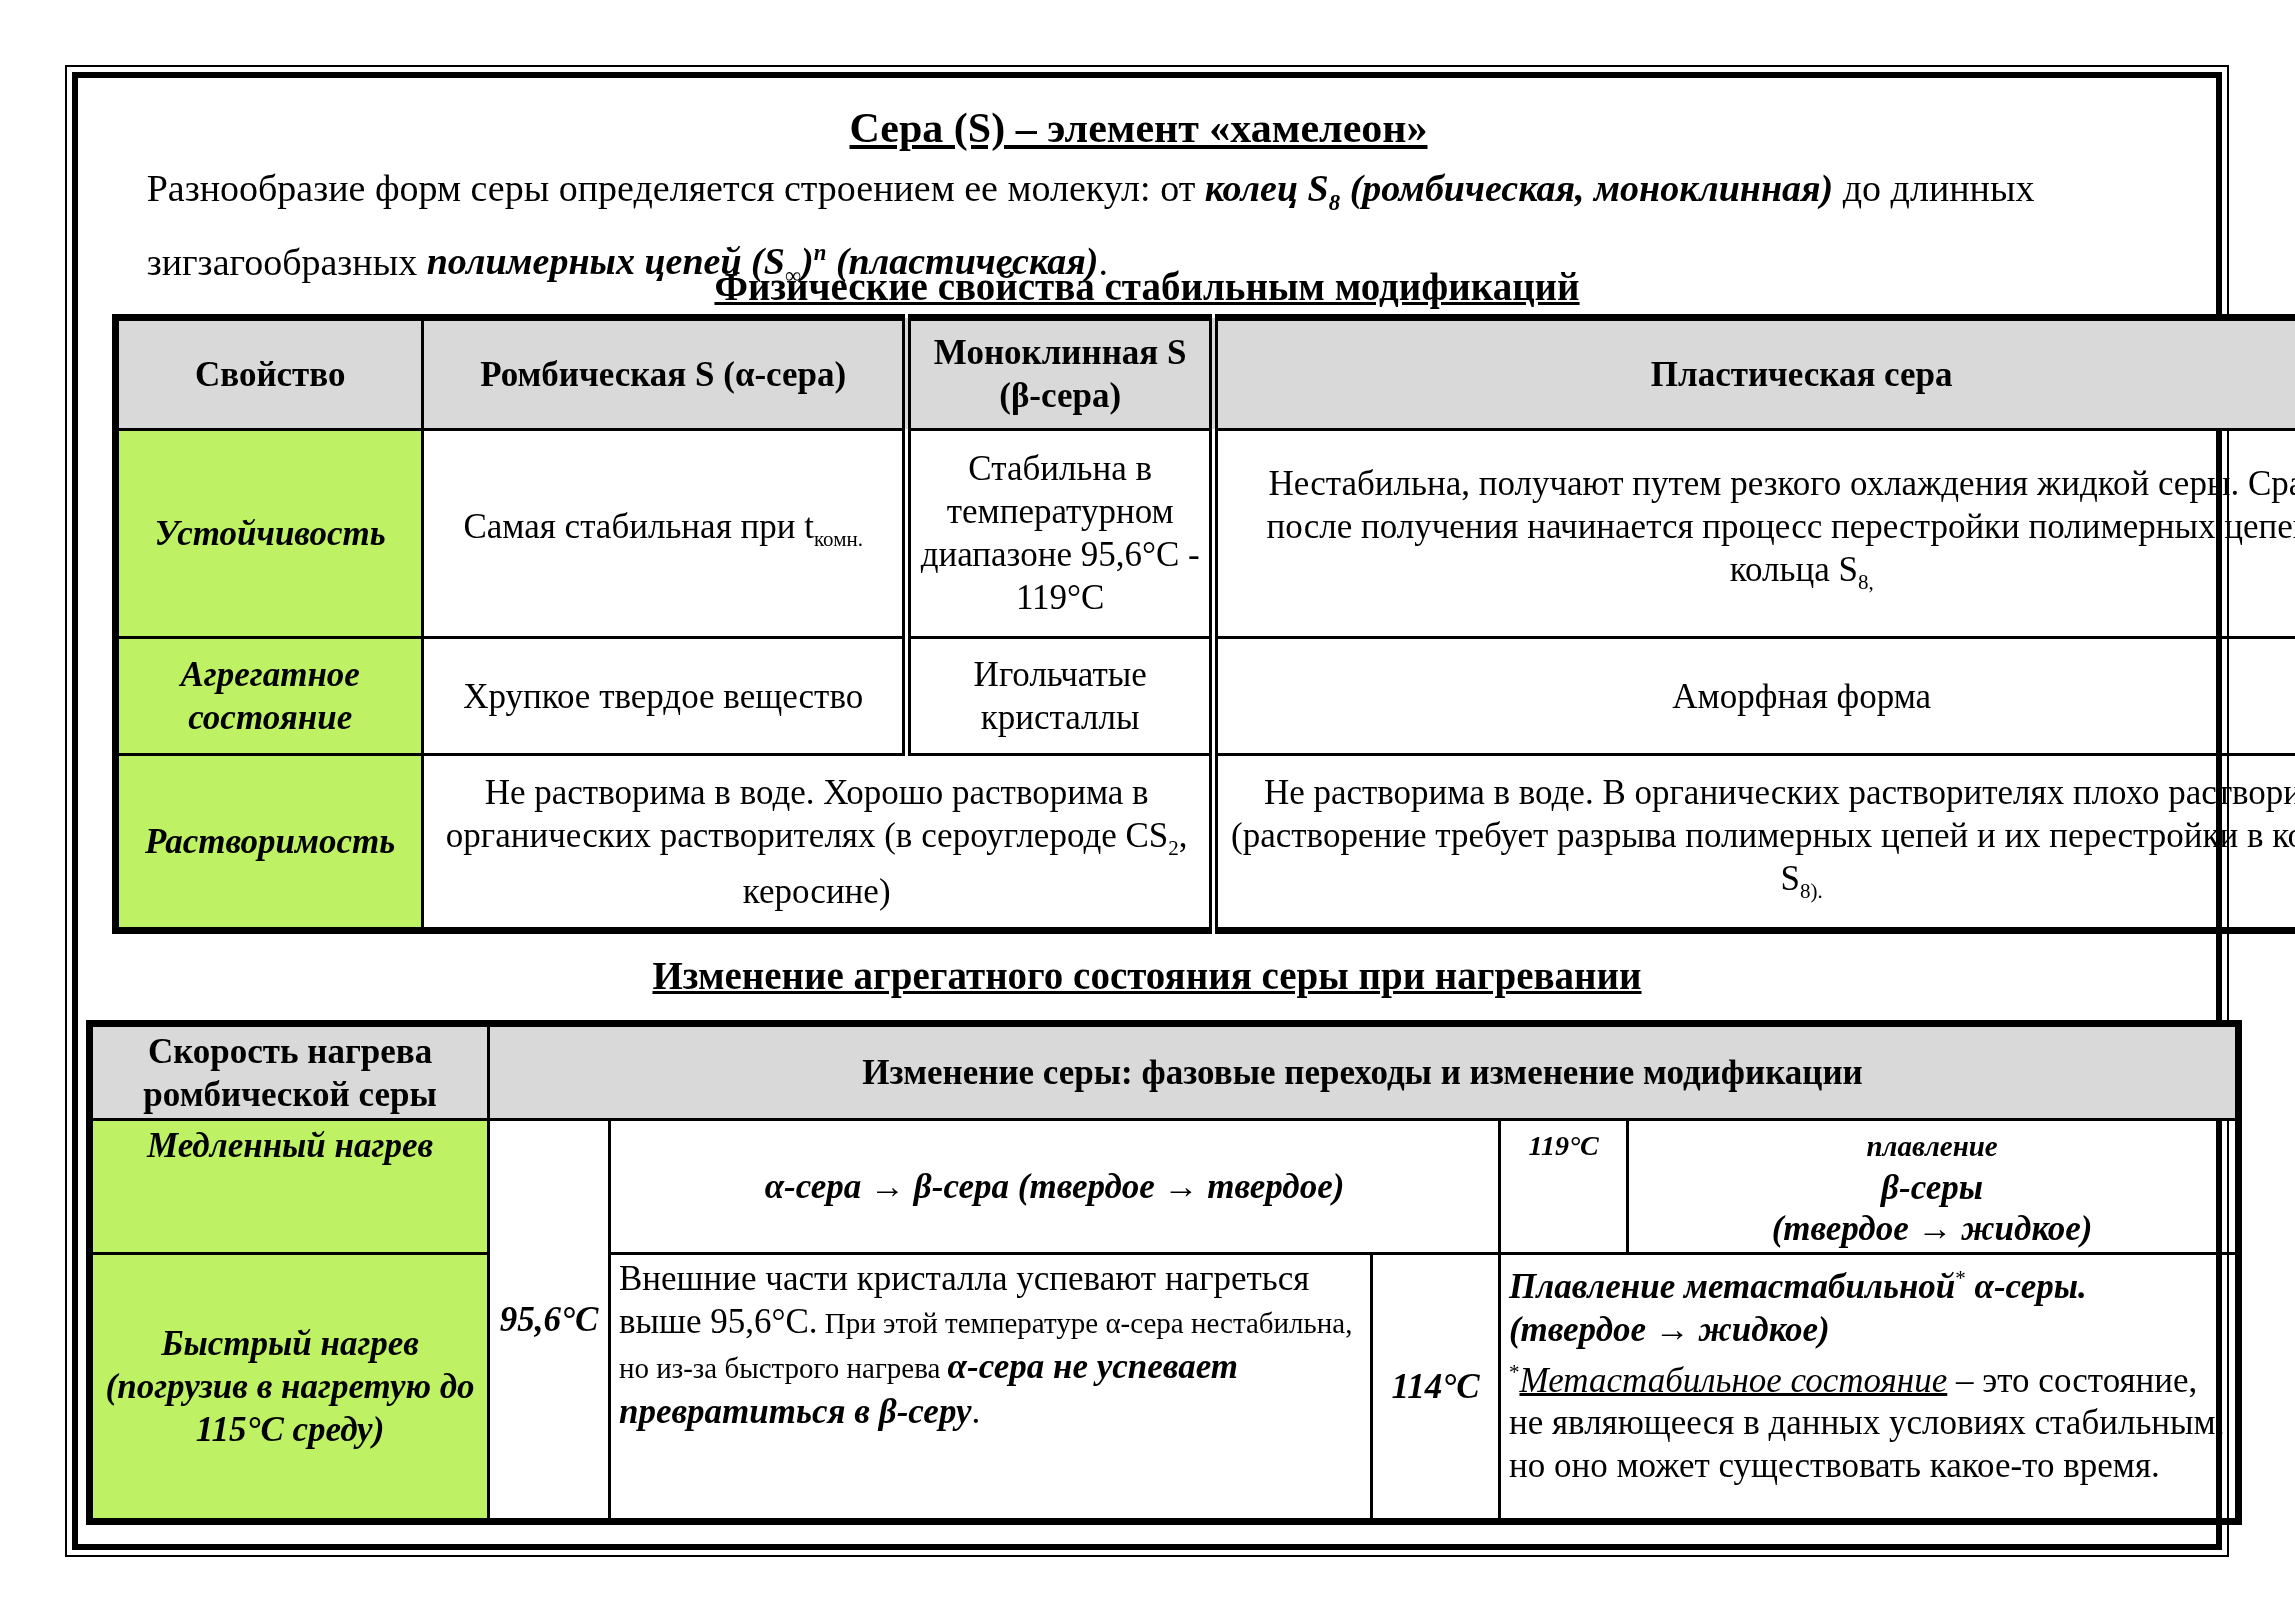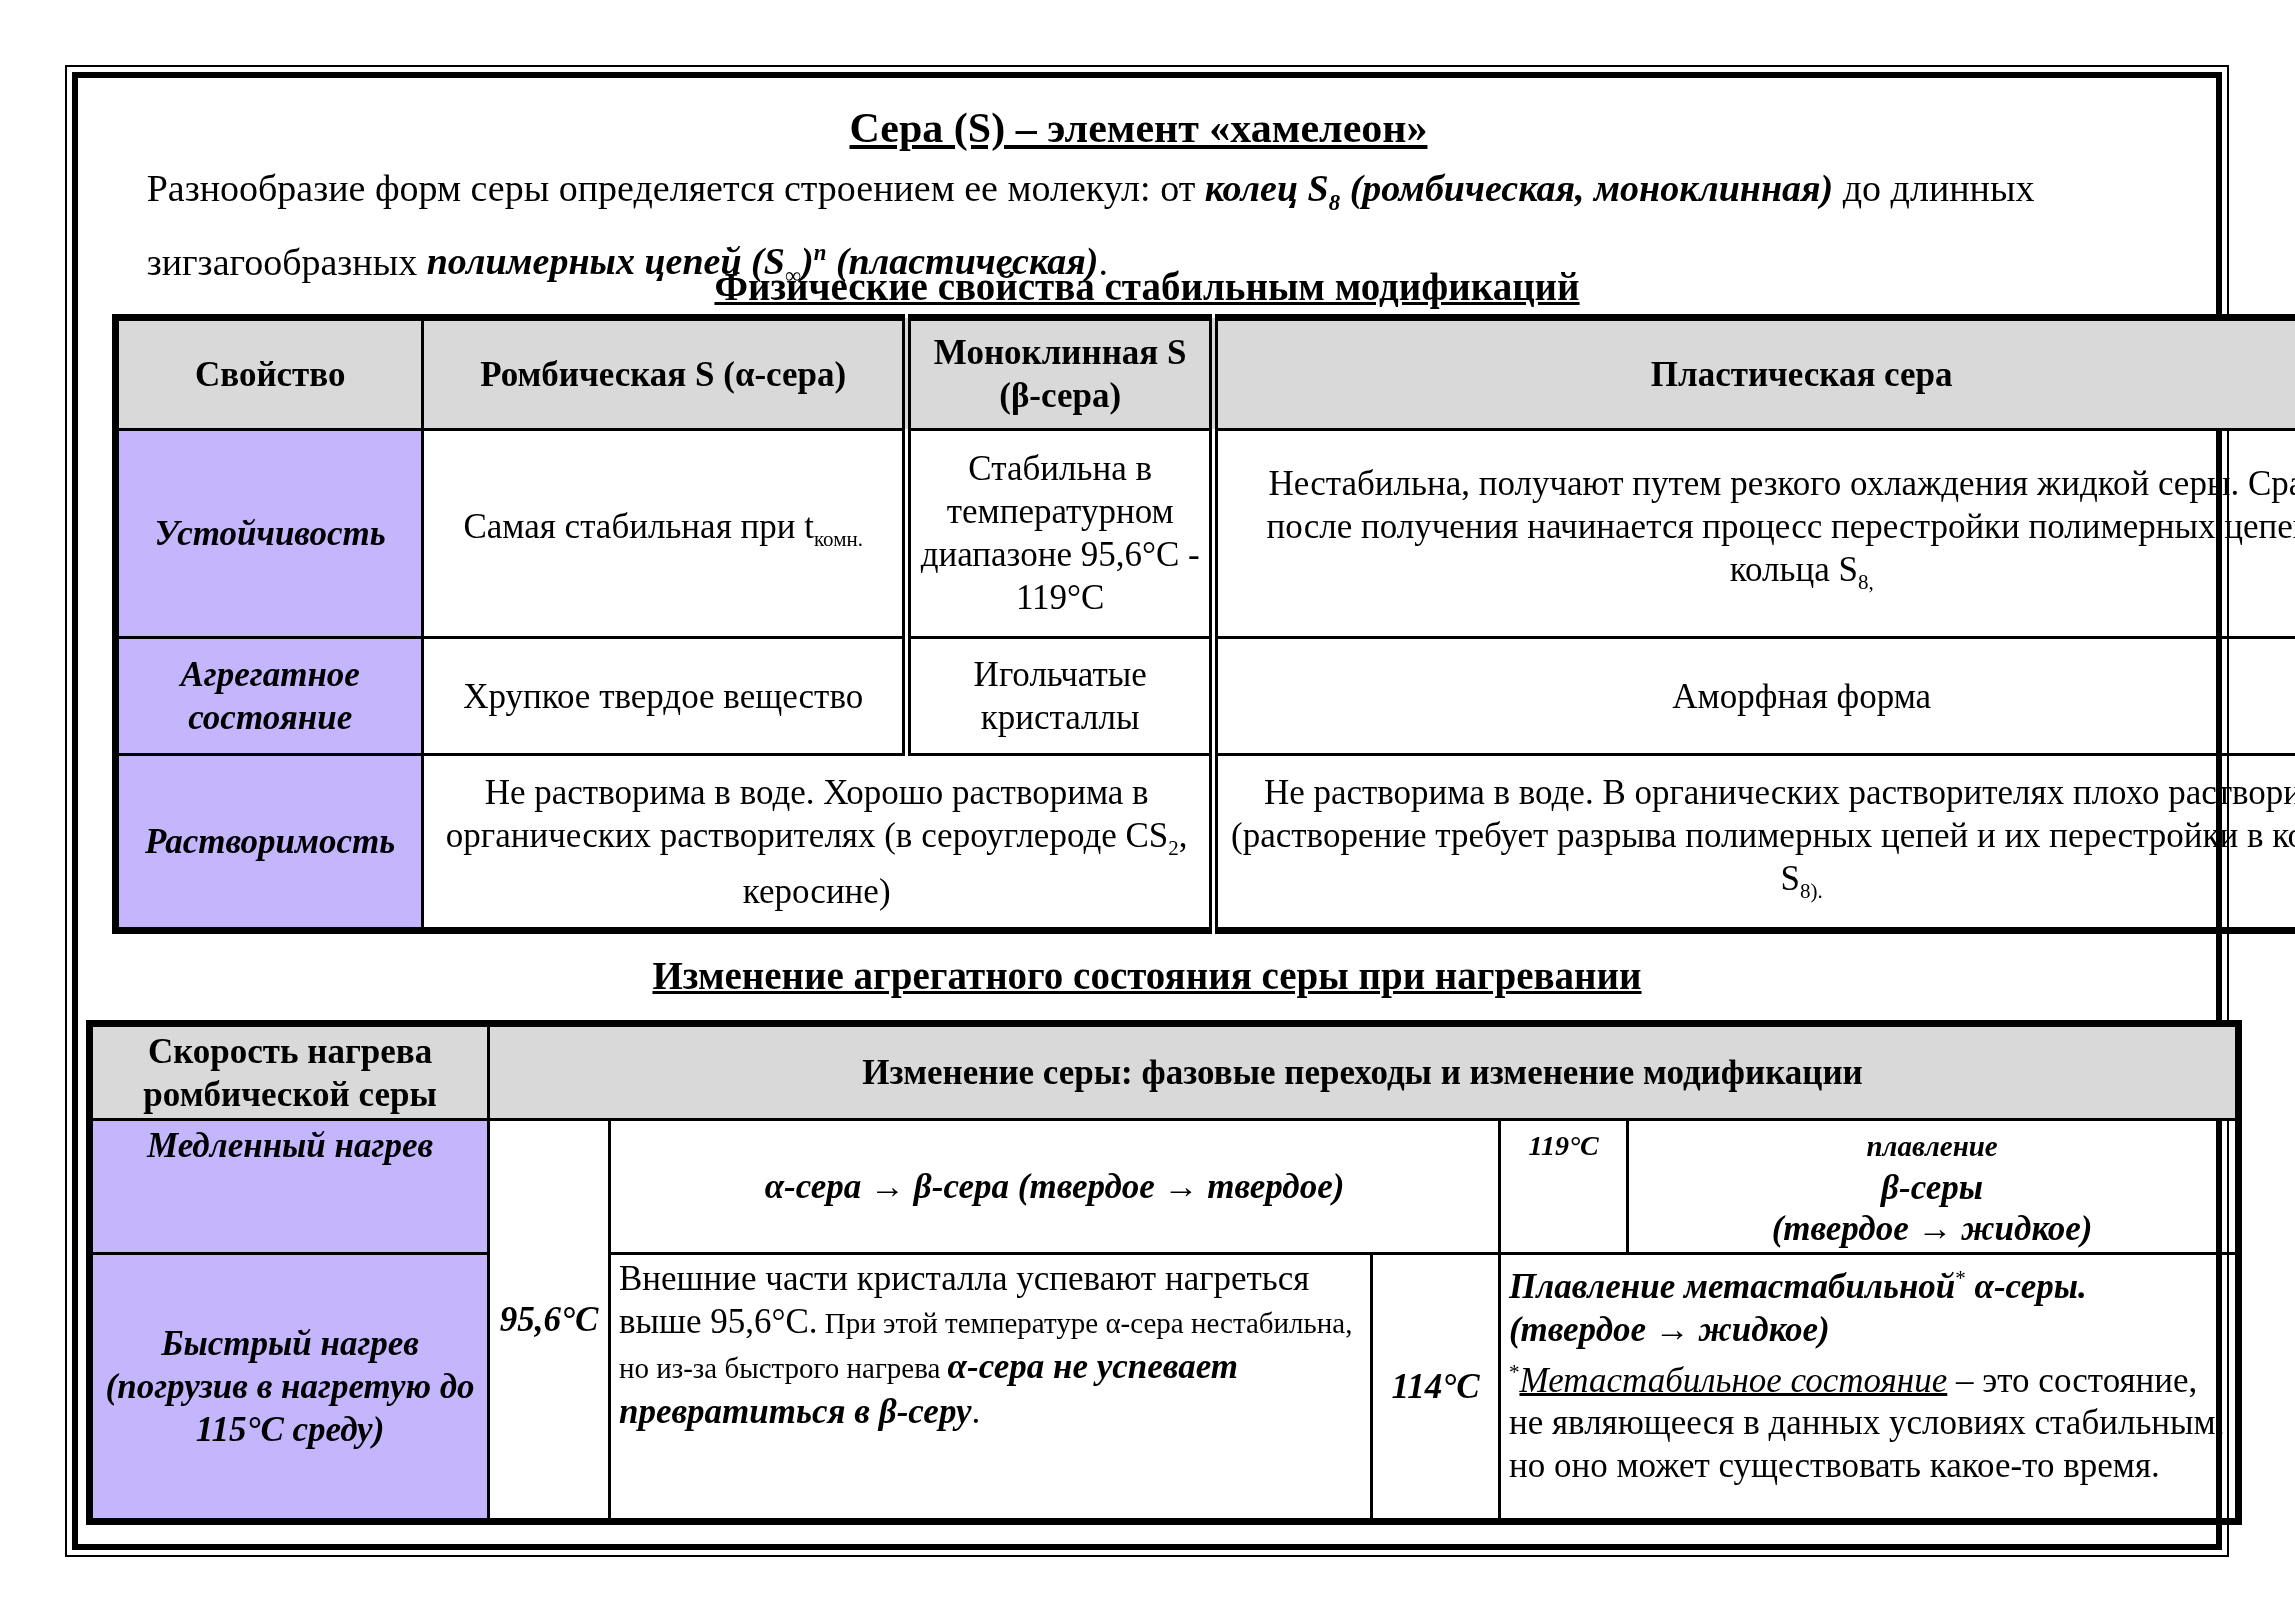--- a/index.html
+++ b/index.html
@@ -6,21 +6,21 @@
   body{width:2295px;height:1623px;position:relative;font-family:"Liberation Serif","DejaVu Serif",serif;color:#000;}
   .frame{position:absolute;left:65px;top:65px;width:2164px;height:1492px;border:2px solid #000;box-sizing:border-box;}
   .frame-inner{position:absolute;left:5.2px;top:5.2px;right:5.2px;bottom:5.2px;border:6.5px solid #000;}
   .title{position:absolute;left:0;right:17px;top:26px;text-align:center;font-size:42px;font-weight:bold;text-decoration:underline;}
   .intro{position:absolute;left:27.5px;right:39px;top:85px;font-size:38px;line-height:51px;margin-left:41px;}
   .intro i{font-weight:bold;}
   .sec{position:absolute;left:0;right:0;text-align:center;font-size:39px;font-weight:bold;text-decoration:underline;}
   table{border-collapse:collapse;position:absolute;}
   td,th{border:3.9px solid #000;text-align:center;vertical-align:middle;font-size:35px;line-height:43px;padding:2.6px 7.9px;}
   th{background:#d9d9d9;font-weight:bold;}
-  .rowh{background:#c4b5fd;font-weight:bold;font-style:italic;}
+  .rowh{background:#bef264;font-weight:bold;font-style:italic;}
   .dbl{border-right:9.2px double #000;}
   .t1{left:34px;top:236px;width:2280px;height:620px;border:7.9px solid #000;}
   .t2{left:7.9px;top:942px;width:2156px;height:500px;border:7.9px solid #000;}
   .bi{font-weight:bold;font-style:italic;}
   .lft{text-align:left;vertical-align:top;margin-top:12px;}
   .dash-r{border-right:3.9px dashed #000;}
   sub,sup{font-size:60%;}
   .small{font-size:29px;}
 </style>
 </head>

